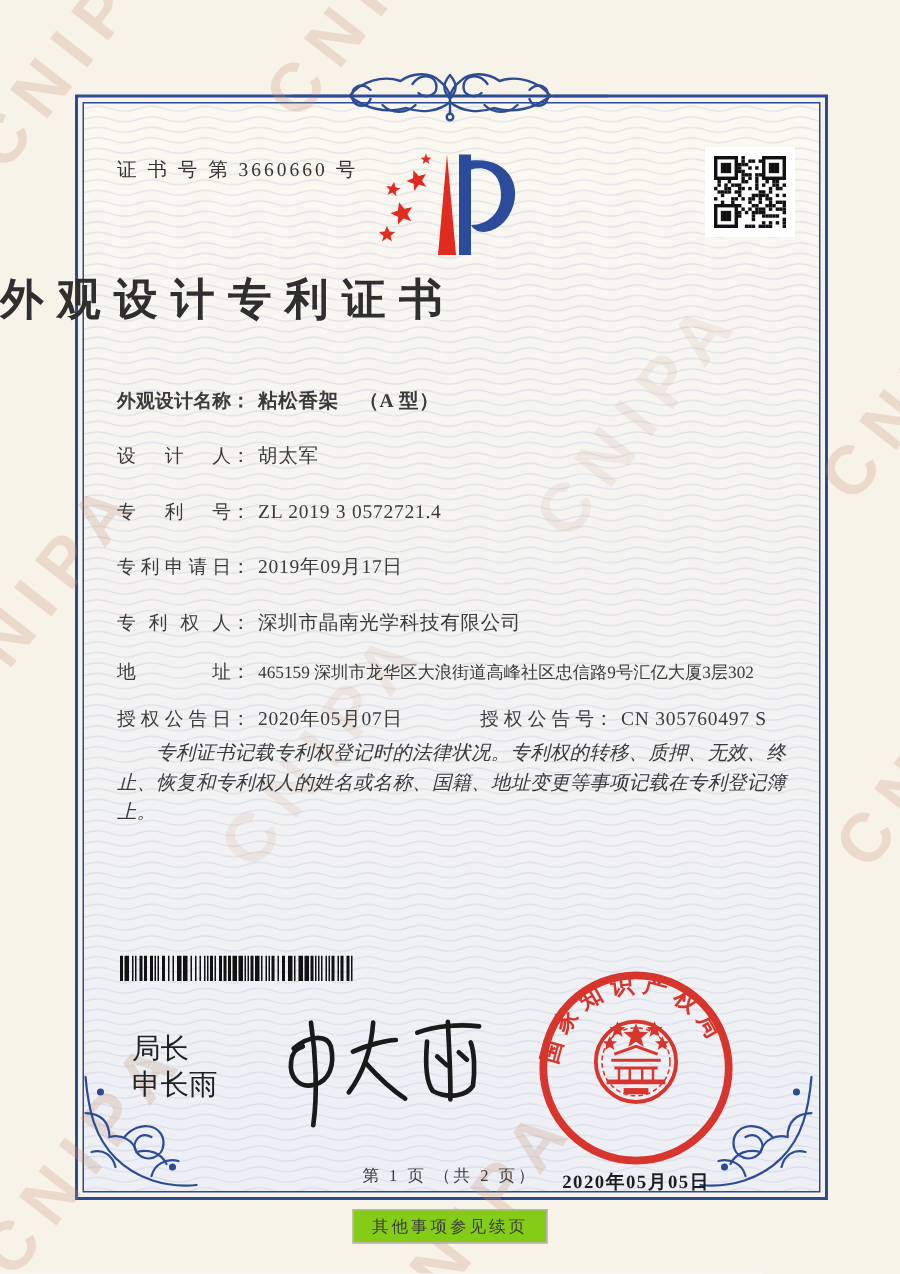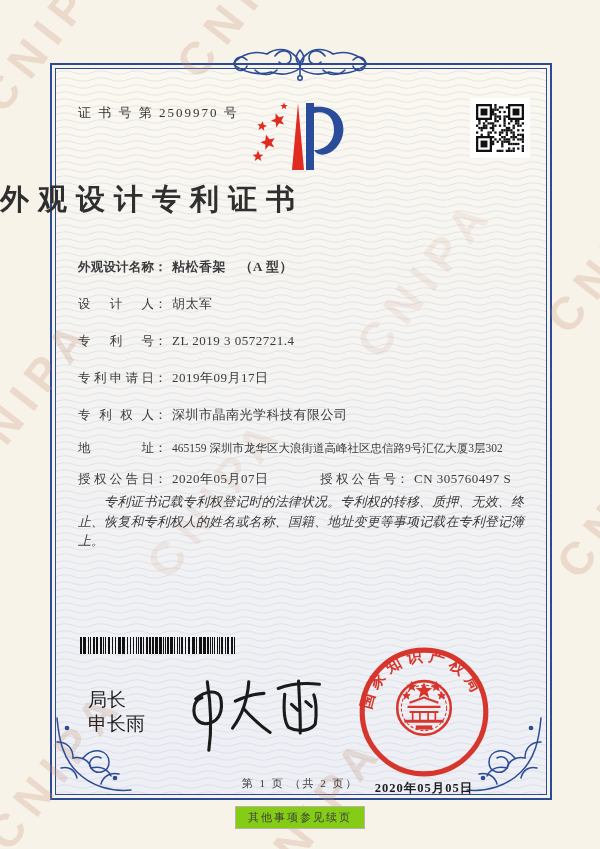--- a/index.html
+++ b/index.html
@@ -128,21 +128,21 @@
       <path d="M30,44 c10,-12 26,-8 26,4 c0,10 -12,14 -18,6 c-4,-6 2,-14 10,-10"></path>
       <path d="M8,54 c8,-2 14,2 16,10"></path>
       <path d="M48,70 c2,-8 10,-12 18,-10"></path>
       <circle cx="14" cy="14" r="1.6" fill="#2c4c95"></circle>
       <circle cx="62" cy="64" r="1.6" fill="#2c4c95"></circle>
     </g>
   </svg>
 
   <div class="content">
 
-    <div class="cert-no">证 书 号 第 2509970 号</div>
+    <div class="cert-no">证 书 号 第 3660660 号</div>
 
     <svg class="logo" width="100" height="78" viewBox="0 0 100 78" xmlns="http://www.w3.org/2000/svg">
       <defs>
         <path id="st" d="M0,-6 L1.8,-1.8 L6,-1.5 L2.6,1.4 L3.7,5.5 L0,3 L-3.7,5.5 L-2.6,1.4 L-6,-1.5 L-1.8,-1.8 Z"></path>
       </defs>
       <g fill="#e02b20">
         <use href="#st" transform="translate(10,58) scale(0.9)"></use>
         <use href="#st" transform="translate(20,44) scale(1.25) rotate(-15)"></use>
         <use href="#st" transform="translate(14,28) scale(0.8) rotate(10)"></use>
         <use href="#st" transform="translate(30,22) scale(1.15) rotate(-20)"></use>

